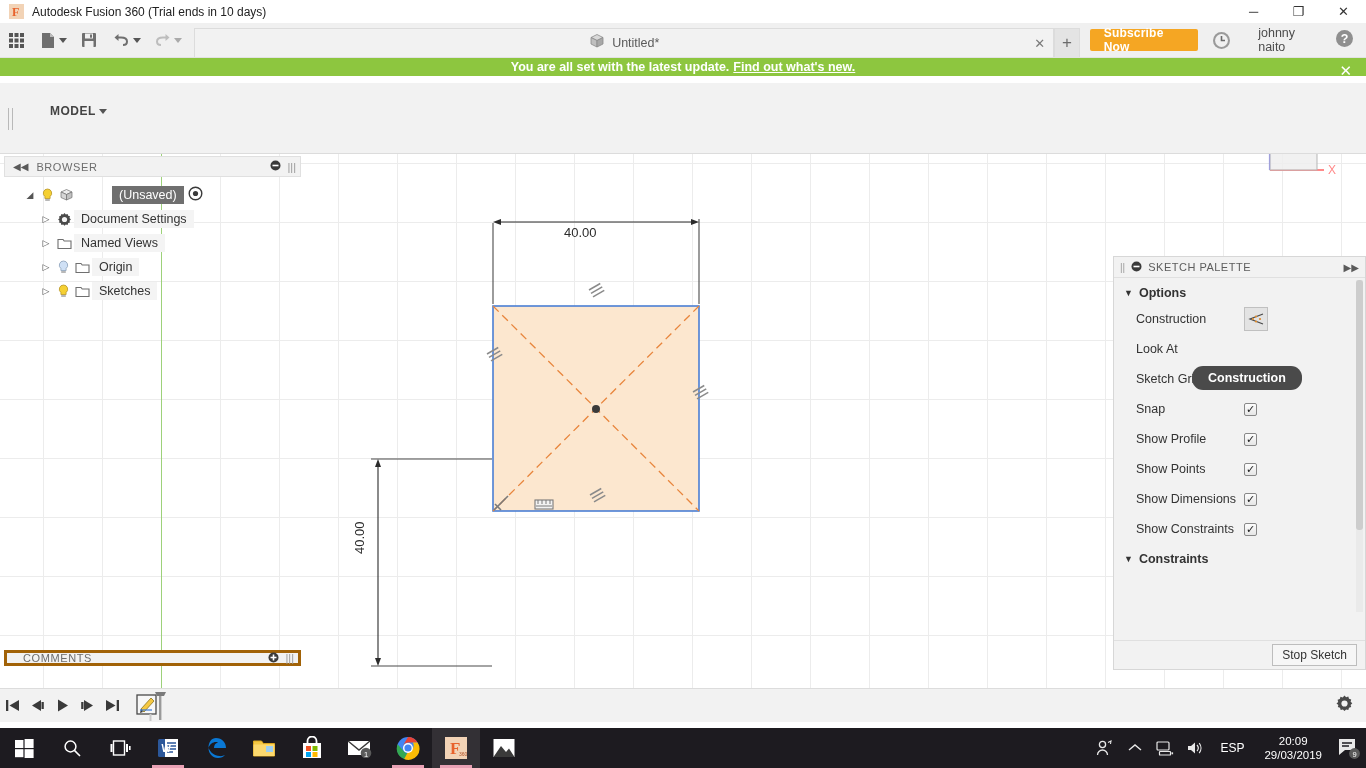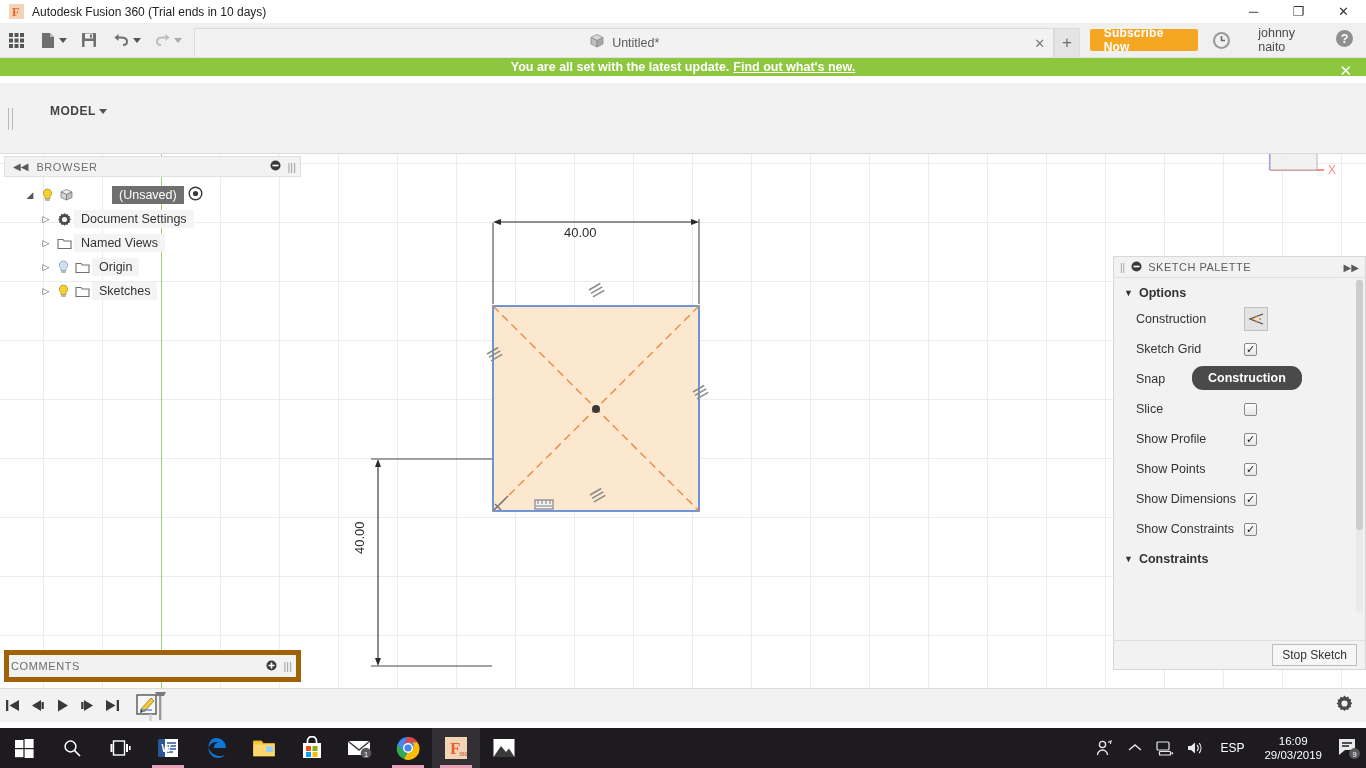--- a/index.html
+++ b/index.html
@@ -107,22 +107,22 @@
   .node { height:24px; display:flex; align-items:center; font-size:12.5px; color:#333; }
   .node .chev { width:16px; text-align:center; color:#555; font-size:9px; }
   .node .bulb { width:18px; display:flex;align-items:center;justify-content:center; }
   .node .ficon { width:20px; display:flex;align-items:center;justify-content:center; }
   .node .lbl { background:#f4f4f4; padding:2px 7px; }
   .node.sel .lbl { background:#6f6f6f; color:#fff;margin-left:36px; }
   .node .eye { margin-left:4px; }
 
   
   .comments {
-    position:absolute; left:4px; top:650px; width:297px; height:32px;
-    background:#f2f2f2; border:5px solid #a16207; display:flex; align-items:center; padding-left:2px;
+    position:absolute; left:4px; top:650px; width:297px; height:16px;
+    background:#f2f2f2; border:3px solid #a16207; display:flex; align-items:center; padding-left:16px;
   }
   .comments .lbl { font-size:11px; color:#6d6d6d; letter-spacing:.6px; }
   .comments .rgt { margin-left:auto; display:flex; align-items:center; gap:6px; padding-right:4px;}
 
   
   .palette {
     position:absolute; right:0; top:256px; width:253px; height:414px;
     background:#f2f2f2; border:1px solid #d7d7d7;
     display:flex; flex-direction:column;
   }
@@ -738,37 +738,36 @@
             <g fill="#e08a28">
                 <circle cx="9" cy="5.5" r="1.1"></circle>
                 <circle cx="9" cy="10.5" r="1.1"></circle>
                 <circle cx="13" cy="8" r="1.1"></circle>
                 <circle cx="6" cy="8" r="1.1"></circle>
               </g>
           </svg>
         </span>
       </div>
 
+      <div class="row">
+        <span class="rlbl">Look At</span>
+      </div>
       <div class="tooltip">Construction</div>
 
       <div class="row">
         <span class="rlbl">Sketch Grid</span>
         <span class="chk">
             <span>✓</span>
           </span>
       </div>
       <div class="row">
         <span class="rlbl">Snap</span>
         <span class="chk">
             <span>✓</span>
           </span>
-      </div>
-      <div class="row">
-        <span class="rlbl">Slice</span>
-        <span class="chk"></span>
       </div>
       <div class="row">
         <span class="rlbl">Show Profile</span>
         <span class="chk">
             <span>✓</span>
           </span>
       </div>
       <div class="row">
         <span class="rlbl">Show Points</span>
         <span class="chk">
@@ -962,21 +961,21 @@
       </div>
       <div class="tray-ic">
         <svg width="18" height="16" viewBox="0 0 18 16">
             <path d="M2,6 h3 L9,2.5 v11 L5,10 H2 Z" fill="#e8e8e8"></path>
             <path d="M11,5 a4.5,4.5 0 0 1 0,6" fill="none" stroke="#e8e8e8" stroke-width="1.2"></path>
             <path d="M13.2,3 a8,8 0 0 1 0,10" fill="none" stroke="#e8e8e8" stroke-width="1.2"></path>
           </svg>
       </div>
       <div class="tray-lang">ESP</div>
       <div class="tray-clock">
-        <div>16:09</div>
+        <div>20:09</div>
         <div>29/03/2019</div>
       </div>
       <div class="tray-notif">
         <svg width="24" height="24" viewBox="0 0 24 24">
             <path d="M2,3 h16 v11 h-10 l-6,5 Z" fill="#e8e8e8"></path>
             <path d="M5,7 h10 M5,10 h7" stroke="#1d1b20" stroke-width="1.3"></path>
             <circle cx="17.5" cy="17.5" r="5.4" fill="#5a5a5a"></circle>
             <text x="17.5" y="21" text-anchor="middle" font-family="Liberation Sans, sans-serif" font-size="7.5" fill="#fff">9</text>
           </svg>
       </div>

